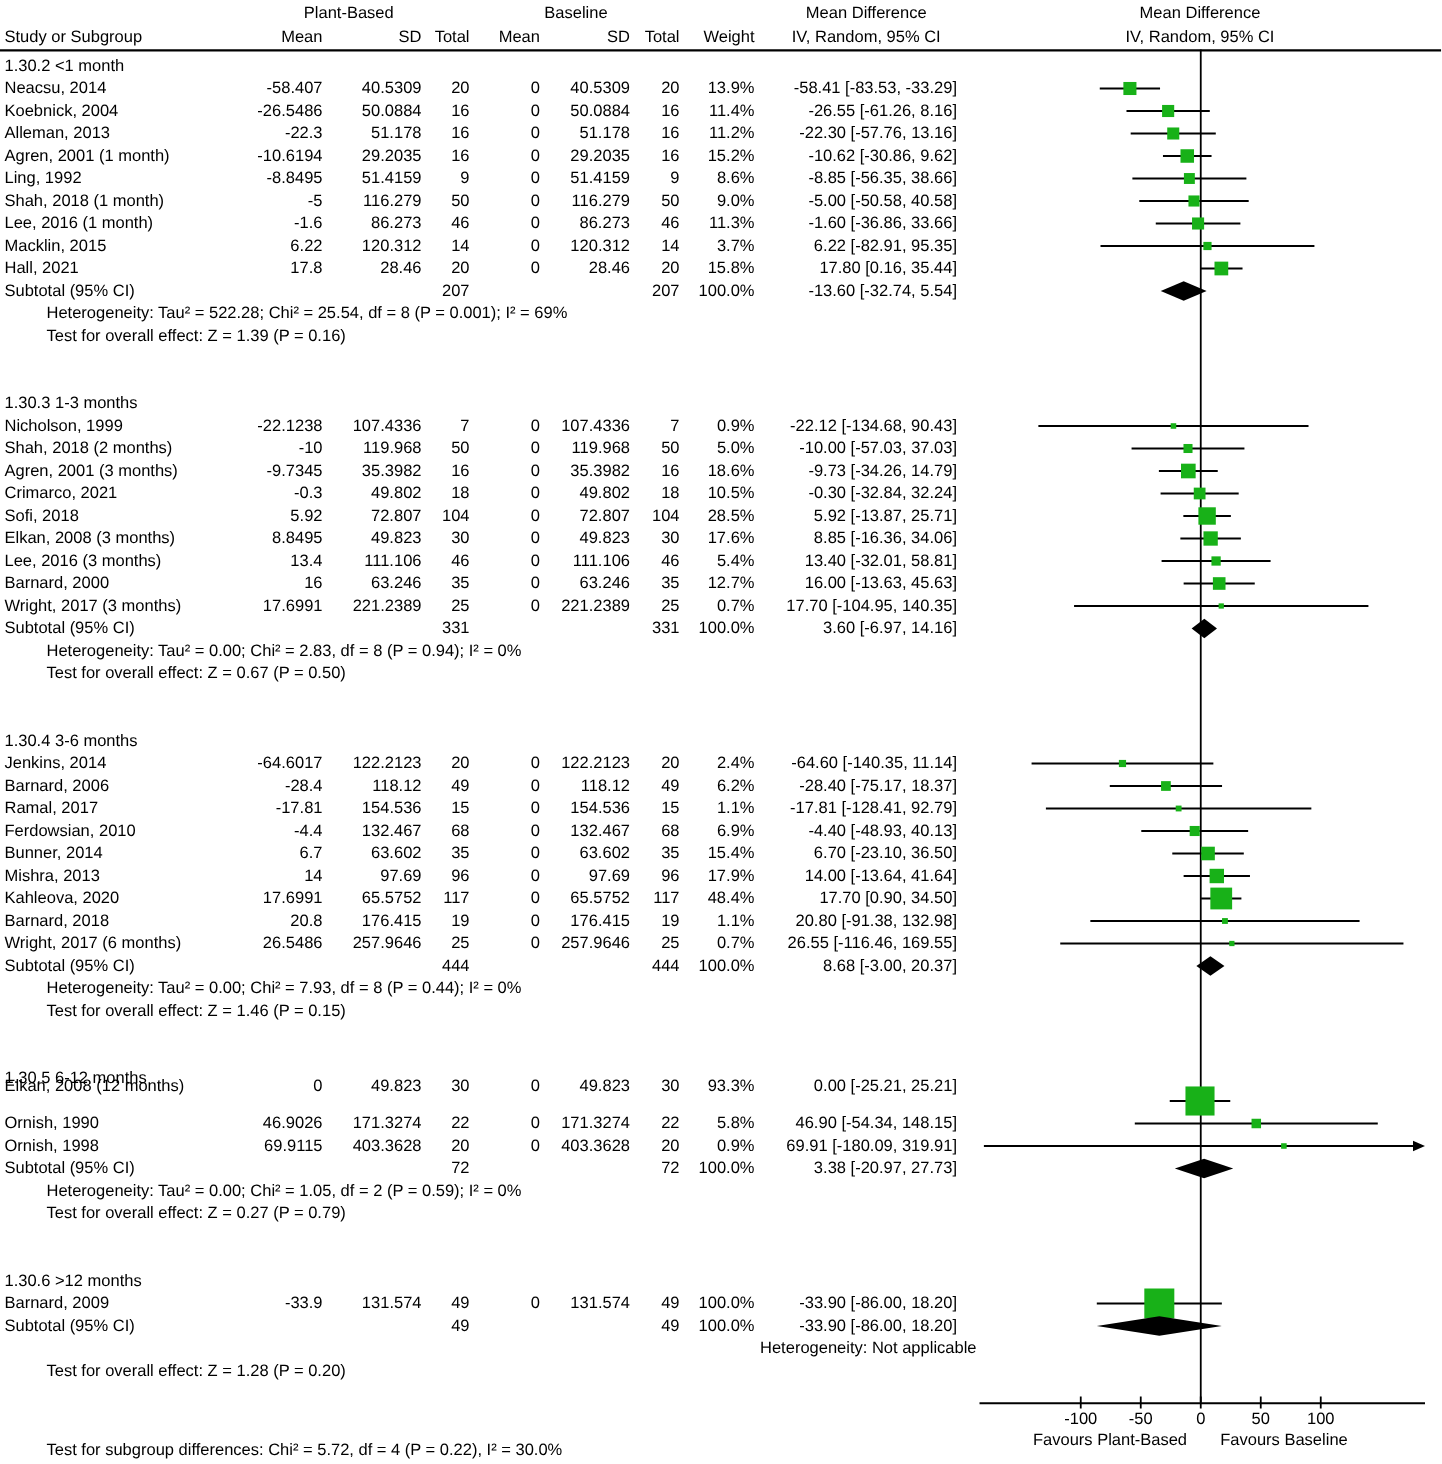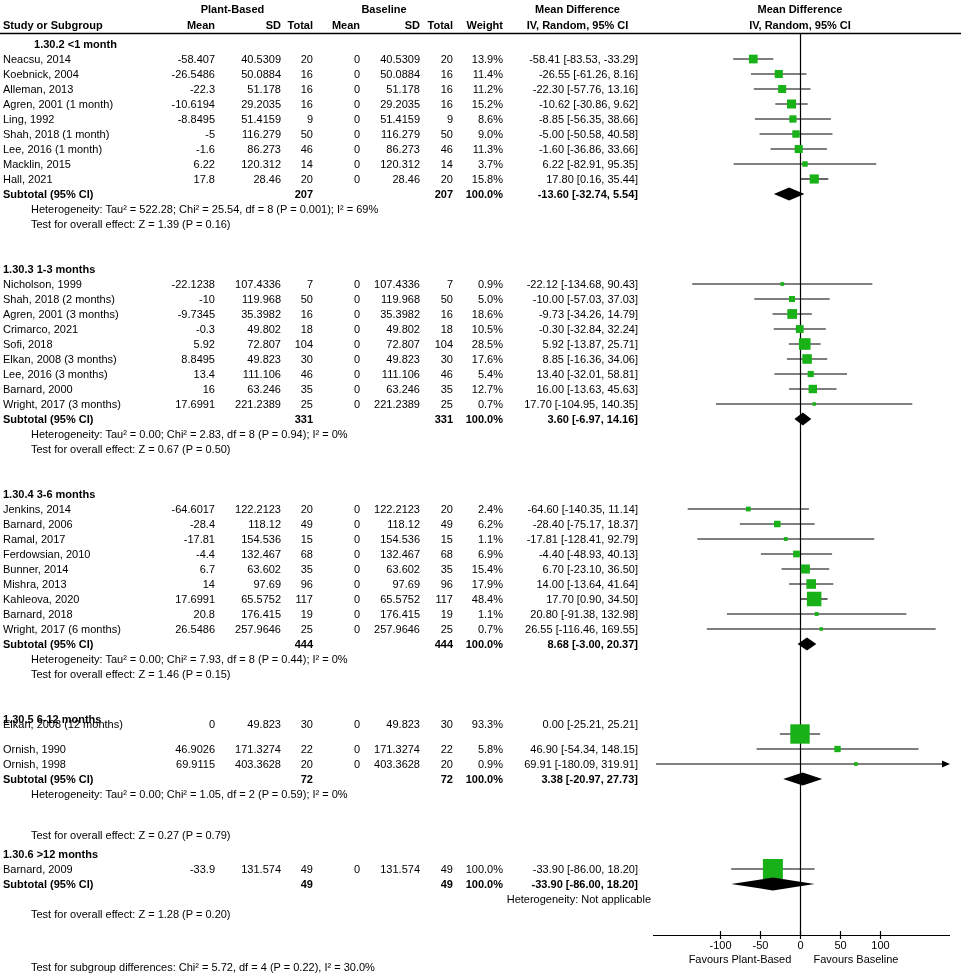--- a/index.html
+++ b/index.html
@@ -2,21 +2,21 @@
 <html><head>
 <meta charset="utf-8">
 <style>
   html,body{margin:0;padding:0;background:#fff;}
   #canvas{
     position:relative;width:961px;height:976px;background:#ffffff;
     font-family:"Liberation Sans","DejaVu Sans",sans-serif;color:#000;overflow:hidden;
   }
   .trow{position:absolute;left:0;width:648px;height:15px;}
   .c{position:absolute;top:0;height:15px;line-height:15px;font-size:11px;white-space:nowrap;}
-  .b{font-weight:bold;}
+  .b{font-weight:normal;}
   .study{left:3px;width:145px;}
   .pbmean{left:150px;width:65px;text-align:right;}
   .pbsd{left:216px;width:65px;text-align:right;}
   .pbtotal{left:282px;width:31px;text-align:right;}
   .blmean{left:314px;width:46px;text-align:right;}
   .blsd{left:361px;width:59px;text-align:right;}
   .bltotal{left:422px;width:31px;text-align:right;}
   .weight{left:454px;width:49px;text-align:right;}
   .ci{left:505px;width:133px;text-align:right;}
   .wide{left:3px;width:620px;padding-left:28px;}
@@ -45,21 +45,21 @@
     <span class="c b pbtotal">Total</span>
     <span class="c b blmean">Mean</span>
     <span class="c b blsd">SD</span>
     <span class="c b bltotal">Total</span>
     <span class="c b weight">Weight</span>
     <span class="c b hmd1">IV, Random, 95% CI</span>
     <span class="c b hmd2">IV, Random, 95% CI</span>
   </div>
 
   <div id="rows">
-      <div class="trow" style="top: 37px; text-align: center;">
+      <div class="trow" style="top: 37px;">
         <span class="c study b">1.30.2 &lt;1 month</span>
       </div>
       <div class="trow" style="top: 52px;">
         <span class="c study">Neacsu, 2014</span>
         <span class="c pbmean">-58.407</span>
         <span class="c pbsd">40.5309</span>
         <span class="c pbtotal">20</span>
         <span class="c blmean">0</span>
         <span class="c blsd">40.5309</span>
         <span class="c bltotal">20</span>
@@ -436,21 +436,21 @@
       <div class="trow" style="top: 772px;">
         <span class="c study b">Subtotal (95% CI)</span>
         <span class="c pbtotal b">72</span>
         <span class="c bltotal b">72</span>
         <span class="c weight b">100.0%</span>
         <span class="c ci b">3.38 [-20.97, 27.73]</span>
       </div>
       <div class="trow" style="top: 787px;">
         <span class="c wide">Heterogeneity: Tau² = 0.00; Chi² = 1.05, df = 2 (P = 0.59); I² = 0%</span>
       </div>
-      <div class="trow" style="top: 828px;">
+      <div class="trow" style="top: 802px;">
         <span class="c wide">Test for overall effect: Z = 0.27 (P = 0.79)</span>
       </div>
       <div class="trow" style="top: 847px;">
         <span class="c study b">1.30.6 &gt;12 months</span>
       </div>
       <div class="trow" style="top: 862px;">
         <span class="c study">Barnard, 2009</span>
         <span class="c pbmean">-33.9</span>
         <span class="c pbsd">131.574</span>
         <span class="c pbtotal">49</span>

